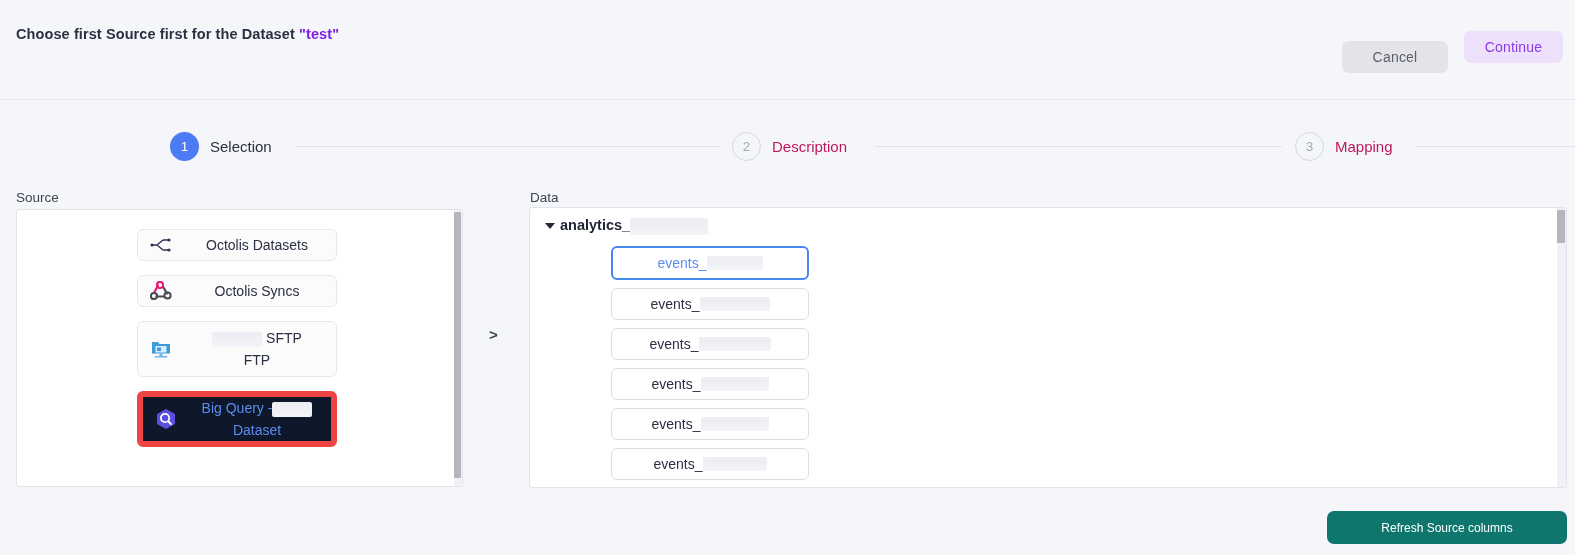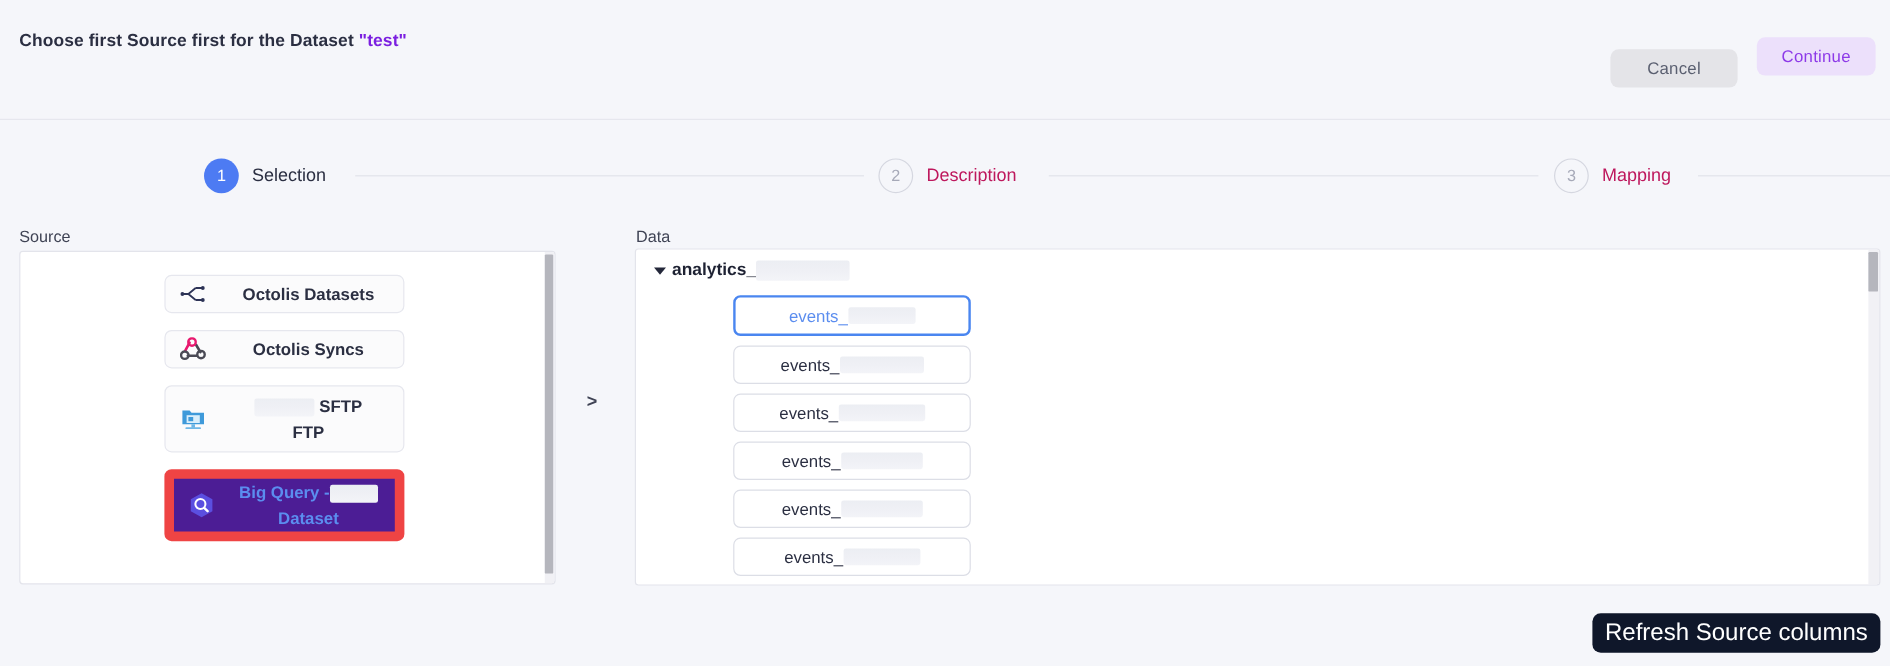--- a/index.html
+++ b/index.html
@@ -72,31 +72,31 @@
 
   
   .source-panel {
     position: absolute; left: 16px; top: 209px; width: 447px; height: 278px;
     background: #ffffff; border: 1px solid #e3e4eb; border-radius: 3px;
     overflow: hidden;
   }
   .source-list {
     position: absolute; left: 0; top: 0; width: 440px; height: 100%;
     display: flex; flex-direction: column; align-items: center;
-    padding-top: 19px; gap: 14px; font-weight: bold;
+    padding-top: 19px; gap: 14px;
   }
   .source-card {
     width: 200px; min-height: 32px; background: #fbfbfc;
     border: 1px solid #e6e7ee; border-radius: 6px;
     display: flex; align-items: center; cursor: pointer;
     overflow: hidden; position: relative;
   }
   .source-card.tall { min-height: 56px; }
   .source-card.selected {
-    border: 8px solid #ef4444; background: #4c1d95;
+    border: 6px solid #ef4444; background: #0f172a;
   }
   .source-icon {
     width: 46px; flex: 0 0 46px; display: flex; align-items: center; justify-content: center;
   }
   .source-text {
     flex: 1 1 auto; text-align: center; font-size: 14px; color: #2b2f42;
     padding-right: 6px; line-height: 22px; white-space: nowrap;
   }
   .source-card.tall .source-text { white-space: normal; }
   .source-card.selected .source-text { color: #5b8def; }
@@ -157,23 +157,23 @@
   }
   .data-scroll-thumb {
     position: absolute; right: 1px; top: 2px; width: 8px; height: 33px;
     background: #b5b6bd; border-radius: 1px;
   }
 
   
   .btn-refresh {
     position: absolute; right: 8px; top: 511px;
     width: 240px; height: 33px;
-    background: #0f172a; color: #ffffff;
+    background: #0f766e; color: #ffffff;
     border: none; border-radius: 7px; cursor: pointer;
-    font-size: 20px; font-family: "Liberation Sans", sans-serif;
+    font-size: 12px; font-family: "Liberation Sans", sans-serif;
   }
 </style>
 </head>
 <body>
 
 <div class="page">
 
   <div class="header">
     <div class="header-title"><span>Choose first Source first for the Dataset </span><span class="ds-name">"test"</span></div>
 

